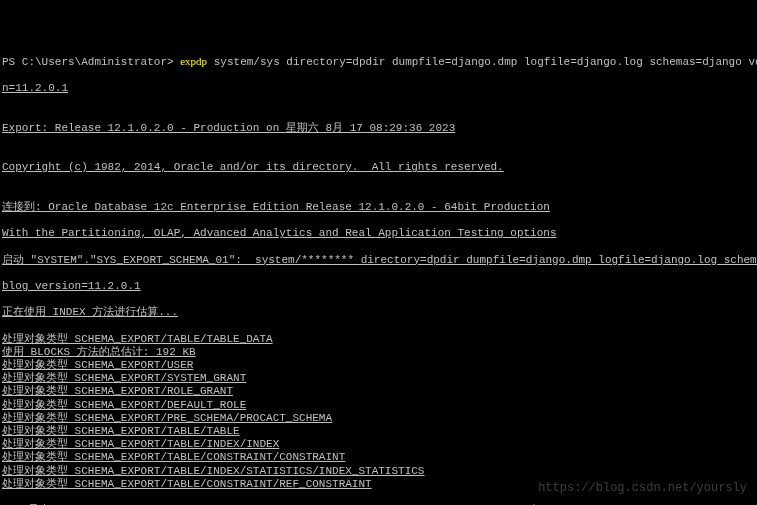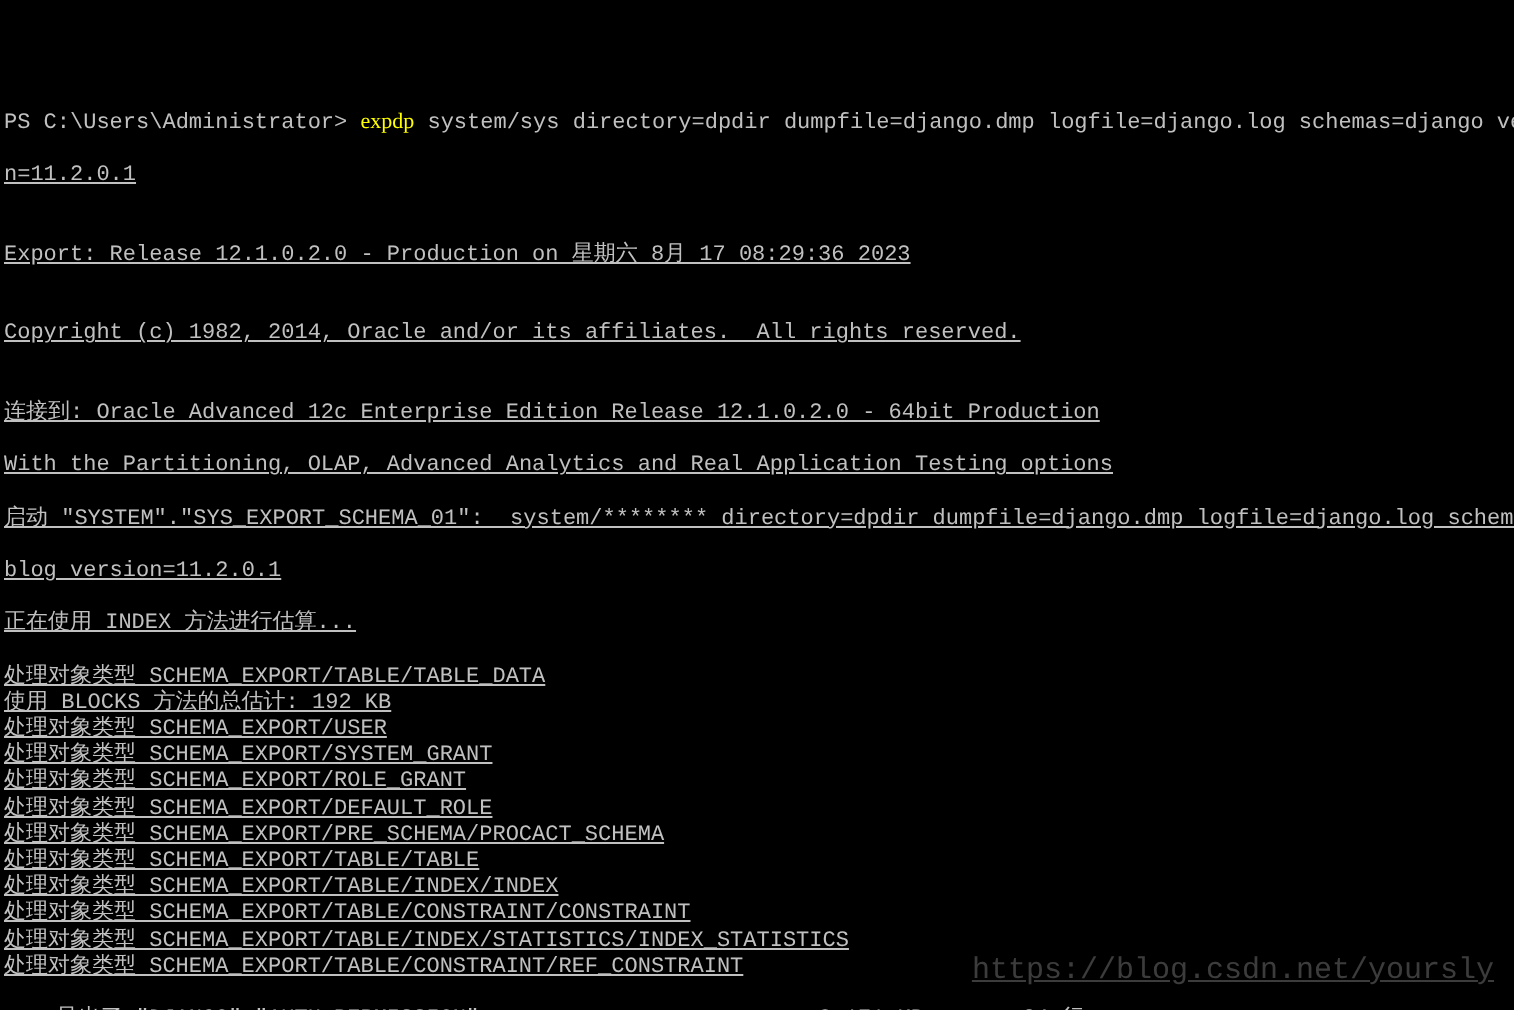--- a/index.html
+++ b/index.html
@@ -43,37 +43,36 @@
     }
     .table-rows {
       width: 80px;
       text-align: right;
     }
     .watermark {
       position: absolute;
       bottom: 10px;
       right: 10px;
       color: rgba(200,200,200,0.3);
-      font-size: 15px;
-      text-decoration: underline;
+      font-size: 12px;
     }
   </style>
 </head>
 <body>
 
 
 
 <div class="prompt-line"><span>PS C:\Users\Administrator&gt; </span><span class="cmd-highlight">expdp</span><span> system/sys directory=dpdir dumpfile=django.dmp logfile=django.log schemas=django versio</span></div>
 <div class="output-line">n=11.2.0.1</div>
 <div class="output-line"></div>
 <div class="output-line">Export: Release 12.1.0.2.0 - Production on 星期六 8月 17 08:29:36 2023</div>
 <div class="output-line"></div>
-<div class="output-line">Copyright (c) 1982, 2014, Oracle and/or its affiliates.  All rights reserved.</div>
+<div class="output-line">Copyright (c) 1982, 2014, Oracle and/or its directory.  All rights reserved.</div>
 <div class="output-line"></div>
-<div class="output-line">连接到: Oracle Advanced 12c Enterprise Edition Release 12.1.0.2.0 - 64bit Production</div>
+<div class="output-line">连接到: Oracle Database 12c Enterprise Edition Release 12.1.0.2.0 - 64bit Production</div>
 <div class="output-line">With the Partitioning, OLAP, Advanced Analytics and Real Application Testing options</div>
 <div class="output-line">启动 "SYSTEM"."SYS_EXPORT_SCHEMA_01":  system/******** directory=dpdir dumpfile=django.dmp logfile=django.log schemas=dj</div>
 <div class="output-line">blog version=11.2.0.1</div>
 <div class="output-line">正在使用 INDEX 方法进行估算...</div>
 <div id="types-container"><div class="output-line">处理对象类型 SCHEMA_EXPORT/TABLE/TABLE_DATA</div><div class="output-line">使用 BLOCKS 方法的总估计: 192 KB</div><div class="output-line">处理对象类型 SCHEMA_EXPORT/USER</div><div class="output-line">处理对象类型 SCHEMA_EXPORT/SYSTEM_GRANT</div><div class="output-line">处理对象类型 SCHEMA_EXPORT/ROLE_GRANT</div><div class="output-line">处理对象类型 SCHEMA_EXPORT/DEFAULT_ROLE</div><div class="output-line">处理对象类型 SCHEMA_EXPORT/PRE_SCHEMA/PROCACT_SCHEMA</div><div class="output-line">处理对象类型 SCHEMA_EXPORT/TABLE/TABLE</div><div class="output-line">处理对象类型 SCHEMA_EXPORT/TABLE/INDEX/INDEX</div><div class="output-line">处理对象类型 SCHEMA_EXPORT/TABLE/CONSTRAINT/CONSTRAINT</div><div class="output-line">处理对象类型 SCHEMA_EXPORT/TABLE/INDEX/STATISTICS/INDEX_STATISTICS</div><div class="output-line">处理对象类型 SCHEMA_EXPORT/TABLE/CONSTRAINT/REF_CONSTRAINT</div></div>
 <div id="exports-container"><div class="output-line table-row"><span class="table-name">. . 导出了 "DJANGO"."AUTH_PERMISSION"</span><span class="table-size">8.171 KB</span><span class="table-rows">24 行</span></div></div>
 
 
 
 

